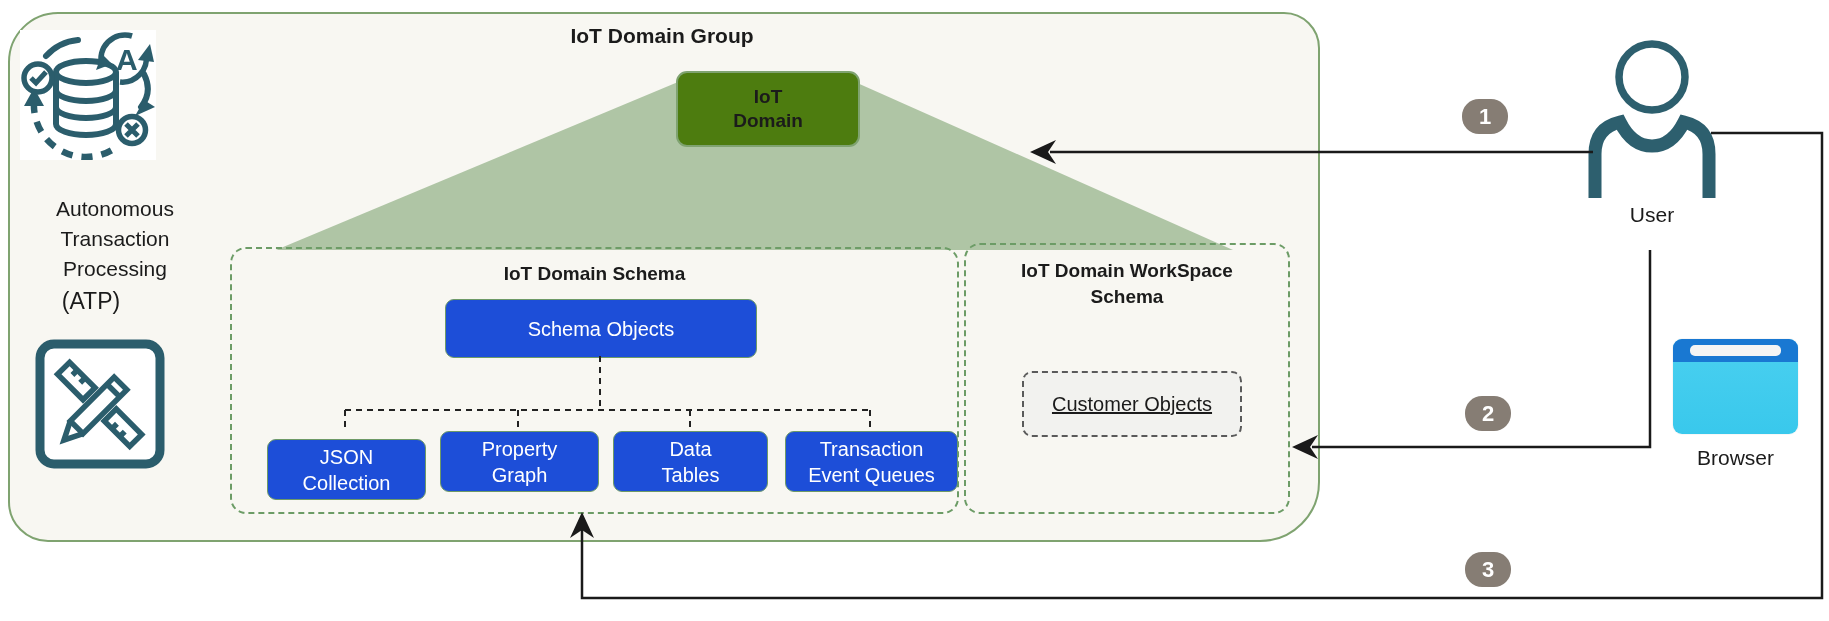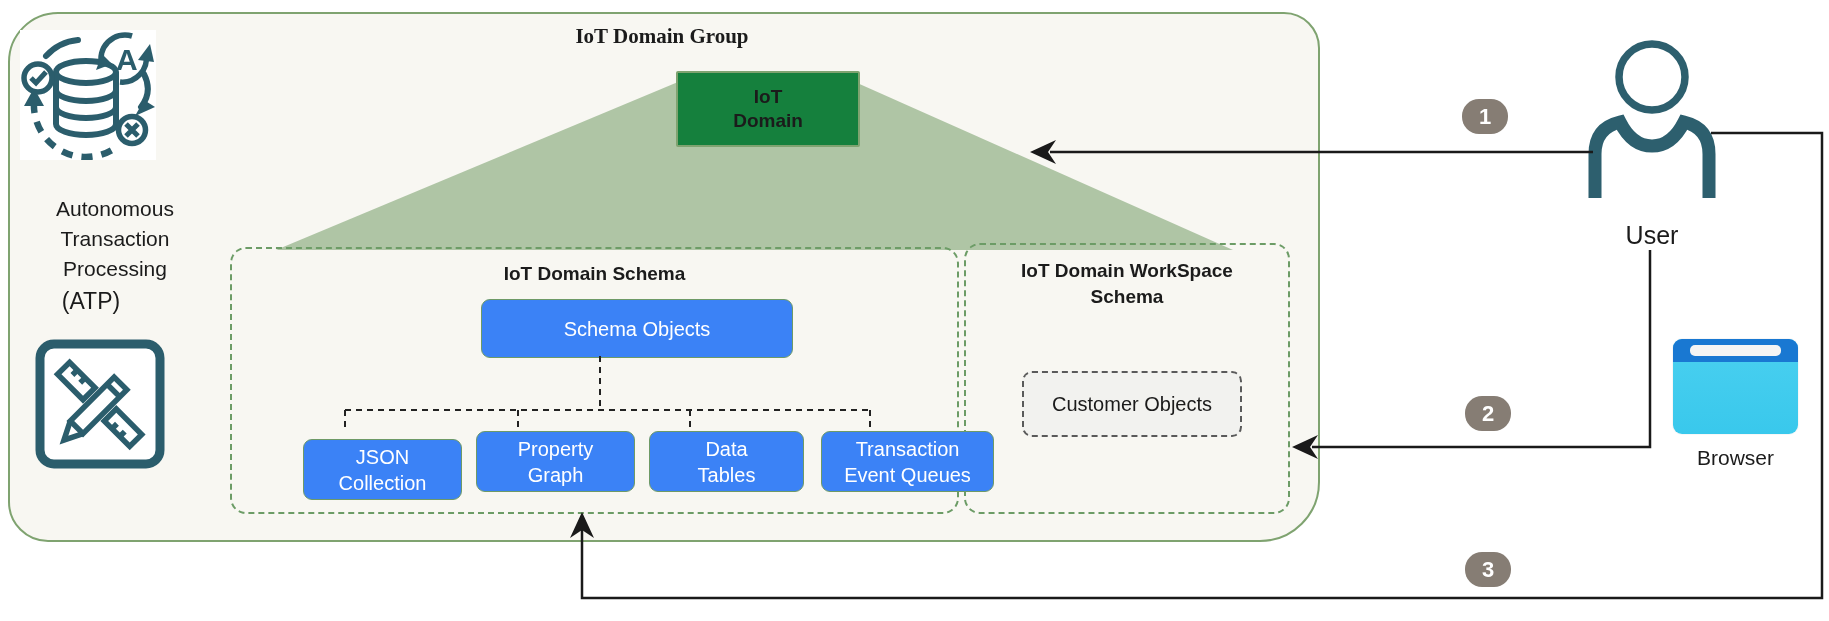--- a/index.html
+++ b/index.html
@@ -13,77 +13,77 @@
 
   
   #group-container{
     left:8px;top:12px;width:1308px;height:526px;
     background:#f8f7f2;border:2px solid #7fa370;
     border-radius:50px 36px 60px 40px;
     z-index:0;
   }
   #group-title{
     left:8px;top:24px;width:1308px;text-align:center;
-    font-weight:bold;font-size:21px;z-index:3;font-family:Liberation Serif, serif;
+    font-weight:bold;font-size:21px;z-index:3;
   }
 
   
   #shape-layer{left:0;top:0;width:1829px;height:621px;z-index:1;pointer-events:none;}
   #line-layer{left:0;top:0;width:1829px;height:621px;z-index:4;pointer-events:none;}
 
   
   #iot-domain-box{
     left:676px;top:71px;width:180px;height:72px;
-    background:#15803d;border:2px solid #7fa370;border-radius:2px;
+    background:#4d7c0f;border:2px solid #7fa370;border-radius:11px;
     display:flex;align-items:center;justify-content:center;
     font-weight:bold;font-size:19px;line-height:24px;z-index:2;
   }
 
   
   .dashed-green{
     border:2px dashed #6c9c66;border-radius:16px;background:transparent;z-index:2;
   }
   #schema-box{left:230px;top:247px;width:725px;height:263px;}
   #workspace-box{left:964px;top:243px;width:322px;height:267px;}
   .zone-title{
     position:absolute;left:0;width:100%;text-align:center;
     font-weight:bold;font-size:19px;line-height:26px;
   }
   #schema-title{top:12px;}
   #workspace-title{top:13px;}
 
   
   .green-box{
-    position:absolute;background:#3b82f6;border:1px solid #6e9a67;border-radius:9px;
+    position:absolute;background:#1d4ed8;border:1px solid #6e9a67;border-radius:9px;
     color:#ffffff;display:flex;align-items:center;justify-content:center;
-    font-size:20px;line-height:26px;text-align:center;z-index:3;margin-left:36px;
+    font-size:20px;line-height:26px;text-align:center;z-index:3;
   }
   #schema-objects{left:445px;top:299px;width:310px;height:57px;}
   #child-json{left:267px;top:439px;width:157px;height:59px;}
   #child-graph{left:440px;top:431px;width:157px;height:59px;}
   #child-tables{left:613px;top:431px;width:153px;height:59px;}
   #child-queues{left:785px;top:431px;width:171px;height:59px;}
 
   
   #customer-objects{
     left:1022px;top:371px;width:216px;height:62px;
     background:#f2f2ef;border:2px dashed #5a5a5a;border-radius:10px;
-    display:flex;align-items:center;justify-content:center;font-size:20px;z-index:3;
+    display:flex;align-items:center;justify-content:center;font-size:20px;z-index:3;text-decoration:underline;
   }
 
   
   #atp-icon{left:20px;top:30px;width:136px;height:130px;background:#ffffff;z-index:3;}
   #atp-label{left:0px;top:194px;width:182px;font-size:21px;line-height:30px;z-index:3;padding-left:24px;}
   #atp-abbr{left:0px;top:288px;width:182px;font-size:23px;z-index:3;}
   #apex-icon{left:33px;top:337px;width:134px;height:134px;z-index:3;}
   #apex-label{left:0px;top:482px;width:200px;font-size:30px;z-index:3;}
 
   
   #user-icon{left:1588px;top:40px;width:128px;height:158px;z-index:3;}
-  #user-label{left:1588px;top:221px;width:128px;font-size:25px;z-index:3;}
+  #user-label{left:1588px;top:203px;width:128px;font-size:21px;z-index:3;}
   #browser-icon{
     left:1673px;top:339px;width:125px;height:95px;border-radius:9px;overflow:hidden;
     background:linear-gradient(#4ad0f0,#39c8ec);z-index:3;
     box-shadow:0 0 0 1px rgba(0,0,0,0.03);
   }
   #browser-topbar{position:absolute;left:0;top:0;width:100%;height:23px;background:#1978d2;}
   #browser-addressbar{
     position:absolute;left:17px;top:6px;width:91px;height:11px;background:#f5f5f4;border-radius:5px;
   }
   #browser-label{left:1663px;top:446px;width:145px;font-size:21px;z-index:3;}

